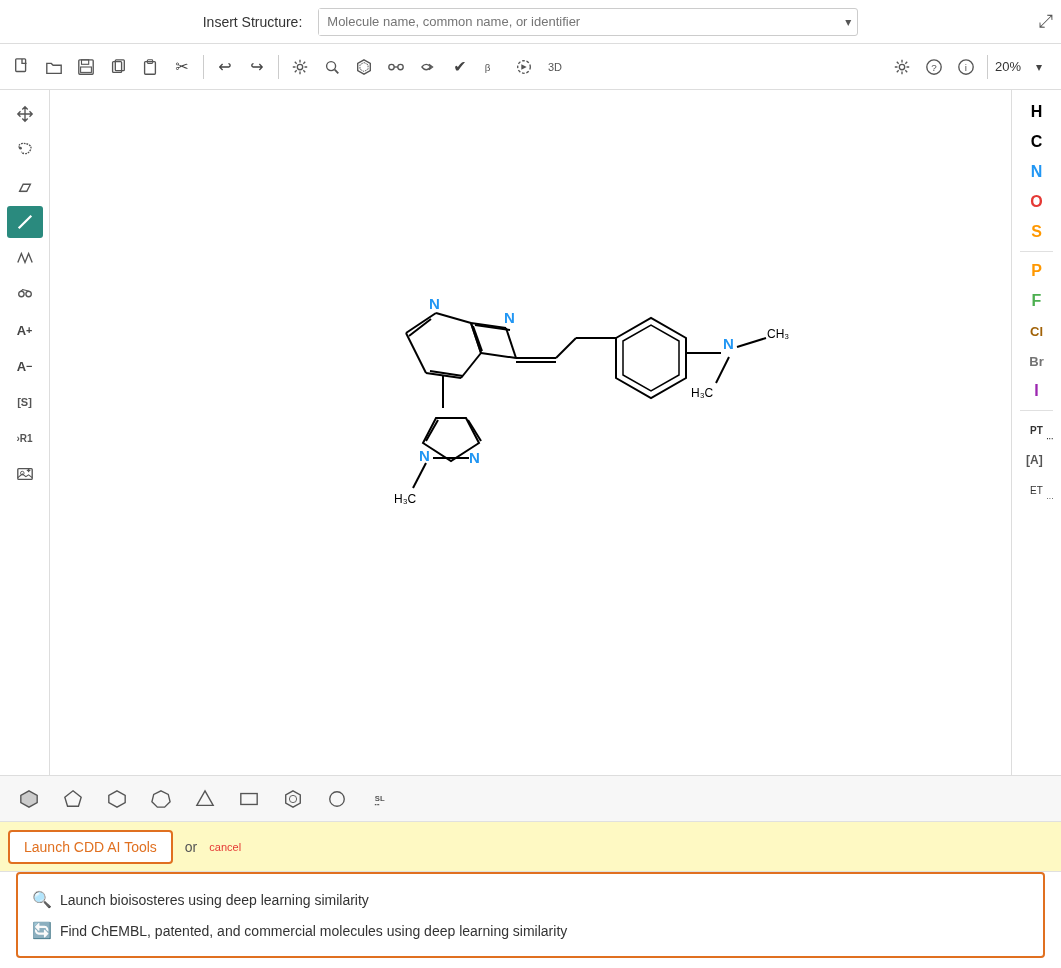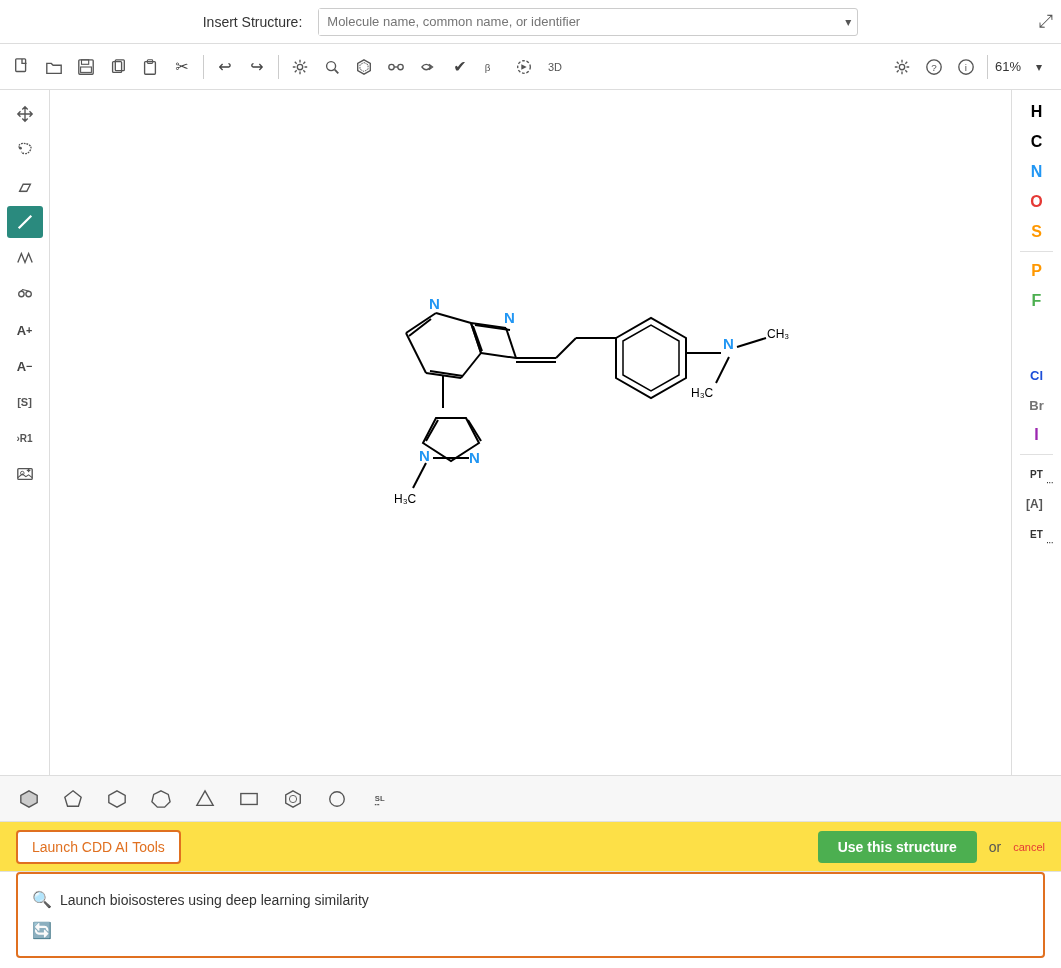--- a/index.html
+++ b/index.html
@@ -212,23 +212,23 @@
       display: flex;
       align-items: center;
       justify-content: center;
     }
     .shape-btn svg { width: 20px; height: 20px; }
 
     .action-bar {
       height: 50px;
       display: flex;
       align-items: center;
-      padding: 0 16px;
+      padding: 0 8px;
       gap: 12px;
-      background: #fde047;
+      background: #fef9c3;
       border-bottom: 1px solid #e0e0e0;
     }
     .launch-ai-btn {
       padding: 7px 14px;
       background: #fff;
       border: 2px solid #e07020;
       color: #e07020;
       font-size: 14px;
       font-weight: 500;
       border-radius: 4px;
@@ -403,21 +403,21 @@
             <text x="7" y="14" font-size="11" fill="#555">?</text>
           </svg>
       </button>
       <button class="toolbar-btn" title="Info">
         <svg viewBox="0 0 20 20" width="18" height="18">
             <circle cx="10" cy="10" r="8" fill="none" stroke="#555" stroke-width="1.5"></circle>
             <text x="8.5" y="14" font-size="11" fill="#555">i</text>
           </svg>
       </button>
       <div class="toolbar-separator"></div>
-      <span style="font-size:13px;color:#333;">61%</span>
+      <span style="font-size:13px;color:#333;">20%</span>
       <button class="toolbar-btn" style="font-size:12px;">▾</button>
     </div>
   </div>
 
   <div class="content-area">
 
     <div class="left-sidebar">
       <button class="sidebar-btn" title="Pan">
         <svg viewBox="0 0 20 20" width="18" height="18">
             <path d="M10 3v7M7 5l3-3 3 3M10 17v-7M7 15l3 3 3-3M3 10h7M5 7l-3 3 3 3M17 10h-7M15 7l3 3-3 3" fill="none" stroke="#555" stroke-width="1.5"></path>
@@ -535,33 +535,33 @@
 
     <div class="right-sidebar">
       <button class="element-btn" style="color:#000;">H</button>
       <button class="element-btn" style="color:#000;">C</button>
       <button class="element-btn" style="color:#2196F3;">N</button>
       <button class="element-btn" style="color:#e53935;">O</button>
       <button class="element-btn" style="color:#FF9800;">S</button>
       <div class="element-divider"></div>
       <button class="element-btn" style="color:#FF9800;">P</button>
       <button class="element-btn" style="color:#4caf50;">F</button>
-      <button class="element-btn" style="color:#1d4ed8; font-size:13px;margin-top:44px;">Cl</button>
+      <button class="element-btn" style="color:#a16207; font-size:13px;">Cl</button>
       <button class="element-btn" style="color:#737373; font-size:13px;">Br</button>
       <button class="element-btn" style="color:#9C27B0;">I</button>
       <div class="element-divider"></div>
       <button class="element-special-btn" title="Periodic Table" style="font-size:10px; color:#333; font-weight:bold;text-align:right;">
         PT<span style="font-size:7px; position:absolute; bottom:2px; right:4px;">···</span>
       </button>
       <button class="element-special-btn" title="Any Atom" style="font-size:12px;">
         <svg viewBox="0 0 24 18" width="30" height="18">
             <text x="1" y="13" font-size="12" fill="#555">[A]</text>
           </svg>
       </button>
-      <button class="element-special-btn" title="Extended Table" style="font-size:10px; color:#333; font-weight:bold;">
+      <button class="element-special-btn" title="Extended Table" style="font-size:10px; color:#333; font-weight:normal;">
         ET<span style="font-size:7px; position:absolute; bottom:2px; right:4px;">···</span>
       </button>
     </div>
   </div>
 
   <div class="bottom-area">
 
     <div class="shape-toolbar">
 
       <button class="shape-btn" title="Cyclohexane filled">
@@ -616,30 +616,30 @@
       <button class="shape-btn" title="Custom Templates" style="font-size:11px; font-weight:bold; color:#555; width:40px;">
         <svg viewBox="0 0 26 22" width="26" height="22">
             <text x="1" y="14" font-size="10" font-weight="bold" fill="#555">SL</text>
             <text x="1" y="20" font-size="6" fill="#555">▪▪▪</text>
           </svg>
       </button>
     </div>
 
     <div class="action-bar">
       <button class="launch-ai-btn">Launch CDD AI Tools</button>
-      <button class="use-structure-btn">Use this structure</button>
       <span class="or-text">or</span>
       <button class="cancel-link">cancel</button>
     </div>
 
     <div class="ai-tools-panel">
       <div class="ai-tools-item">
         <span class="ai-item-icon">🔍</span>
         <span>Launch bioisosteres using deep learning similarity</span>
       </div>
       <div class="ai-tools-item">
         <span class="ai-item-icon">🔄</span>
+        <span>Find ChEMBL, patented, and commercial molecules using deep learning similarity</span>
       </div>
     </div>
 
   </div>
 
 </div>
 
 </body></html>

